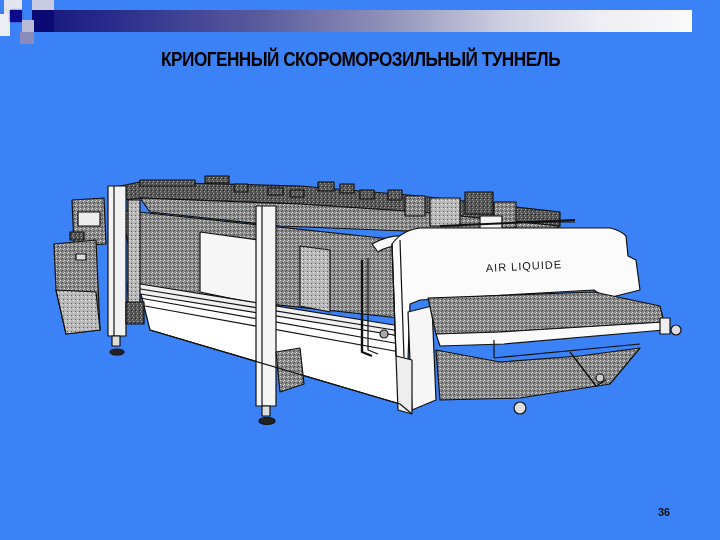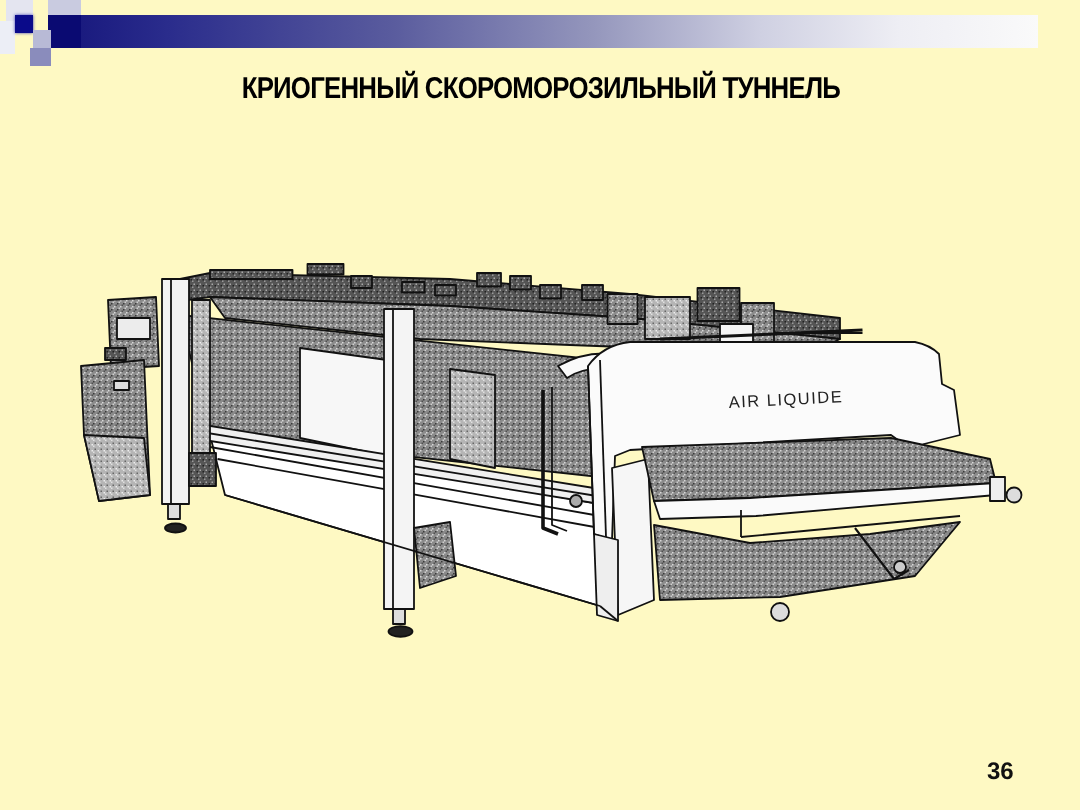--- a/index.html
+++ b/index.html
@@ -11,21 +11,21 @@
       width: 720px;
       height: 540px;
       position: relative;
       overflow: hidden;
       font-family: "Liberation Sans", sans-serif;
     }
     .slide {
       position: absolute;
       left: 0; top: 0;
       width: 720px; height: 540px;
-      background: #fef9c3;
+      background: #3b82f6;
     }
     
     .sq { position: absolute; }
     .sq-a { left: 4px;  top: 0px;  width: 18px; height: 14px; background: #e4e5f0; }
     .sq-b { left: 10px; top: 10px; width: 12px; height: 12px; background: #0a0a8a; box-shadow: 0 0 2px #3b3bb0; }
     .sq-c { left: 32px; top: 0px;  width: 22px; height: 18px; background: #c9cbe0; }
     .sq-d { left: 22px; top: 20px; width: 12px; height: 12px; background: #b8bad6; }
     .sq-e { left: 20px; top: 32px; width: 14px; height: 12px; background: #8a8cbc; }
     .sq-f { left: 0px;  top: 14px; width: 10px; height: 22px; background: #eceef6; }
     .header-bar {
@@ -56,21 +56,21 @@
     .illustration {
       position: absolute;
       left: 40px; top: 160px;
       width: 660px; height: 275px;
     }
     .page-number {
       position: absolute;
       left: 658px; top: 506px;
       font-family: "Liberation Sans", sans-serif;
       font-weight: bold;
-      font-size: 16px;
+      font-size: 11px;
       color: #111111;
     }
     .brand-label {
       font-family: "Liberation Sans", sans-serif;
       font-size: 11px;
       letter-spacing: 1px;
     }
   </style>
 </head>
 <body>

